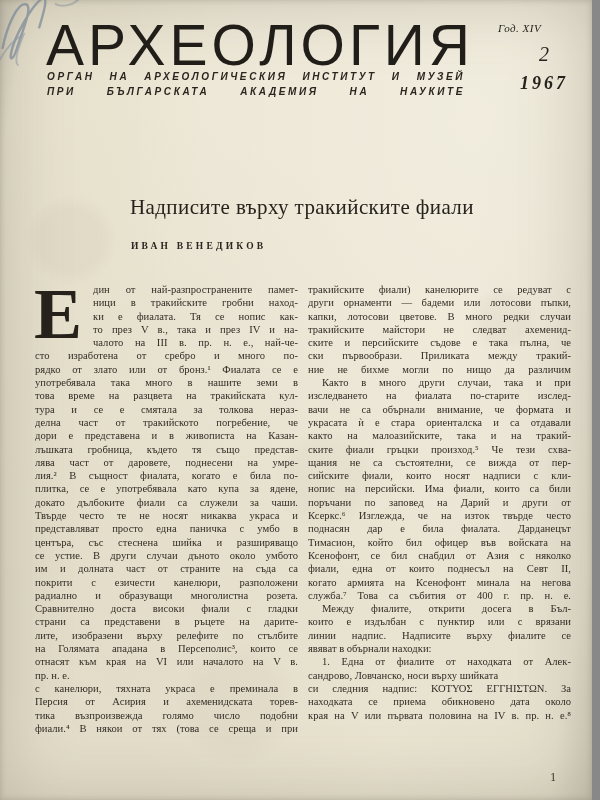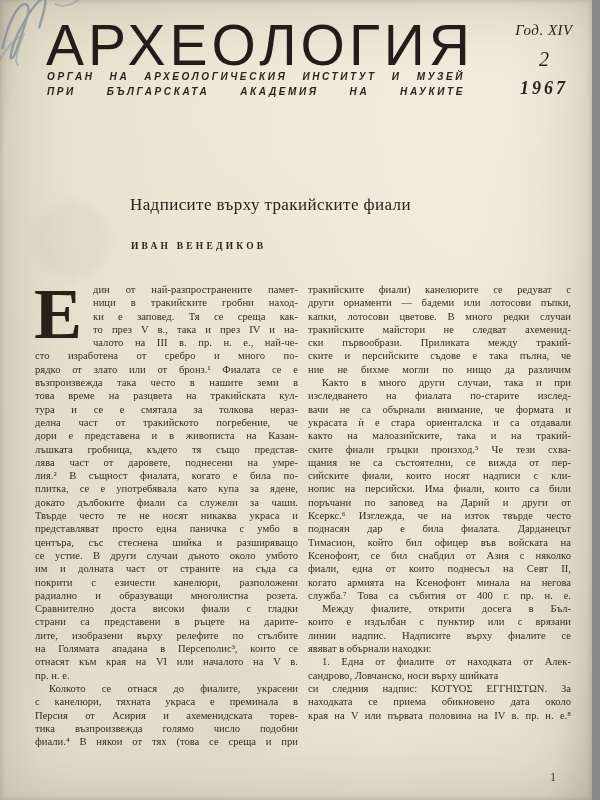--- a/index.html
+++ b/index.html
@@ -19,31 +19,31 @@
       radial-gradient(circle at 55% 60%, rgba(120,105,80,.04) 0 6%, rgba(0,0,0,0) 9%),
       radial-gradient(circle at 85% 40%, rgba(120,105,80,.05) 0 3%, rgba(0,0,0,0) 5%),
       radial-gradient(circle at 40% 88%, rgba(120,105,80,.04) 0 5%, rgba(0,0,0,0) 8%);
   }
   .masthead-title{
     position:absolute;left:46px;top:12px;margin:0;
     font-family:"Liberation Sans",sans-serif;font-weight:400;
     font-size:57px;letter-spacing:4px;color:#211d18;white-space:nowrap;
   }
   .issue-block{position:absolute;left:498px;top:22px;width:92px;text-align:center;color:#26221c;}
-  .issue-year-label{font-style:italic;font-size:15px;letter-spacing:.5px;text-align:center;}
+  .issue-year-label{font-style:italic;font-size:11px;letter-spacing:.5px;text-align:left;}
   .issue-number{font-style:italic;font-size:20px;margin-top:9px;}
   .issue-year{font-style:italic;font-weight:bold;font-size:18px;letter-spacing:3px;margin-top:7px;}
   .subtitle{position:absolute;left:47px;top:69px;width:418px;color:#2a251f;}
   .subtitle-line{
     font-family:"Liberation Sans",sans-serif;font-style:italic;font-weight:bold;
     font-size:10px;letter-spacing:2.6px;word-spacing:7px;line-height:15px;
     text-align:justify;text-align-last:justify;
   }
   .article-title{position:absolute;left:130px;top:195px;margin:0;
-    font-weight:400;font-size:17px;letter-spacing:.4px;color:#26221c;white-space:nowrap;}
+    font-weight:400;font-size:21px;letter-spacing:.4px;color:#26221c;white-space:nowrap;}
   .article-author{position:absolute;left:131px;top:241px;
     font-weight:bold;font-size:9.5px;letter-spacing:3.2px;color:#2a251f;}
   .columns{position:absolute;left:35px;top:283px;display:flex;gap:10px;}
   .col{width:263px;position:relative;}
   .line{
     height:13.3px;line-height:13.3px;font-size:10.6px;color:#332d26;
     text-align:justify;text-align-last:justify;overflow:hidden;
   }
   .line.end{text-align-last:left;}
   .line.indent{text-indent:14px;}
@@ -82,26 +82,26 @@
 
   <h2 class="article-title">Надписите върху тракийските фиали</h2>
   <div class="article-author">ИВАН ВЕНЕДИКОВ</div>
 
   <div class="columns">
     <div class="col">
       <div class="drop-cap">Е</div>
       <div>
           <div class="line" style="padding-left: 58px;">дин от най-разпространените памет-</div>
           <div class="line" style="padding-left: 58px;">ници в тракийските гробни наход-</div>
-          <div class="line" style="padding-left: 58px;">ки е заповед. Тя се среща как-</div>
+          <div class="line" style="padding-left: 58px;">ки е фиалата. Тя се нопис как-</div>
           <div class="line" style="padding-left: 58px;">то през V в., така и през IV и на-</div>
           <div class="line" style="padding-left: 58px;">чалото на III в. пр. н. е., най-че-</div>
           <div class="line">сто изработена от сребро и много по-</div>
           <div class="line">рядко от злато или от бронз.¹ Фиалата се е</div>
-          <div class="line">възпроизвежда така често в нашите земи в</div>
+          <div class="line">употребявала така много в нашите земи в</div>
           <div class="line">това време на разцвета на тракийската кул-</div>
           <div class="line">тура и се е смятала за толкова нераз-</div>
           <div class="line">делна част от тракийското погребение, че</div>
           <div class="line">дори е представена и в живописта на Казан-</div>
           <div class="line">лъшката гробница, където тя също представ-</div>
           <div class="line">лява част от даровете, поднесени на умре-</div>
           <div class="line">лия.² В същност фиалата, когато е била по-</div>
           <div class="line">плитка, се е употребявала като купа за ядене,</div>
           <div class="line">докато дълбоките фиали са служели за чаши.</div>
           <div class="line">Твърде често те не носят никаква украса и</div>
@@ -110,35 +110,34 @@
           <div class="line">се устие. В други случаи дъното около умбото</div>
           <div class="line">им и долната част от страните на съда са</div>
           <div class="line">покрити с езичести канелюри, разположени</div>
           <div class="line">радиално и образуващи многолистна розета.</div>
           <div class="line">Сравнително доста високи фиали с гладки</div>
           <div class="line">страни са представени в ръцете на дарите-</div>
           <div class="line">лите, изобразени върху релефите по стълбите</div>
           <div class="line">на Голямата ападана в Персеполис³, които се</div>
           <div class="line">отнасят към края на VI или началото на V в.</div>
           <div class="line end">пр. н. е.</div>
-          <div class="line indent">Колкото се отнася до фиалите, украсени</div>
           <div class="line">с канелюри, тяхната украса е преминала в</div>
           <div class="line">Персия от Асирия и ахеменидската торев-</div>
           <div class="line">тика възпроизвежда голямо число подобни</div>
           <div class="line">фиали.⁴ В някои от тях (това се среща и при</div>
         </div>
     </div>
     <div class="col">
       <div>
           <div class="line">тракийските фиали) канелюрите се редуват с</div>
           <div class="line">други орнаменти — бадеми или лотосови пъпки,</div>
           <div class="line">капки, лотосови цветове. В много редки случаи</div>
           <div class="line">тракийските майстори не следват ахеменид-</div>
+          <div class="line">ските и персийските съдове е така пълна, че</div>
           <div class="line">ски първообрази. Приликата между тракий-</div>
-          <div class="line">ските и персийските съдове е така пълна, че</div>
           <div class="line">ние не бихме могли по нищо да различим</div>
           <div class="line indent">Както в много други случаи, така и при</div>
           <div class="line">изследването на фиалата по-старите изслед-</div>
           <div class="line">вачи не са обърнали внимание, че формата и</div>
           <div class="line">украсата ѝ е стара ориенталска и са отдавали</div>
           <div class="line">както на малоазийските, така и на тракий-</div>
           <div class="line">ските фиали гръцки произход.⁵ Че тези схва-</div>
           <div class="line">щания не са състоятелни, се вижда от пер-</div>
           <div class="line">сийските фиали, които носят надписи с кли-</div>
           <div class="line">нопис на персийски. Има фиали, които са били</div>

